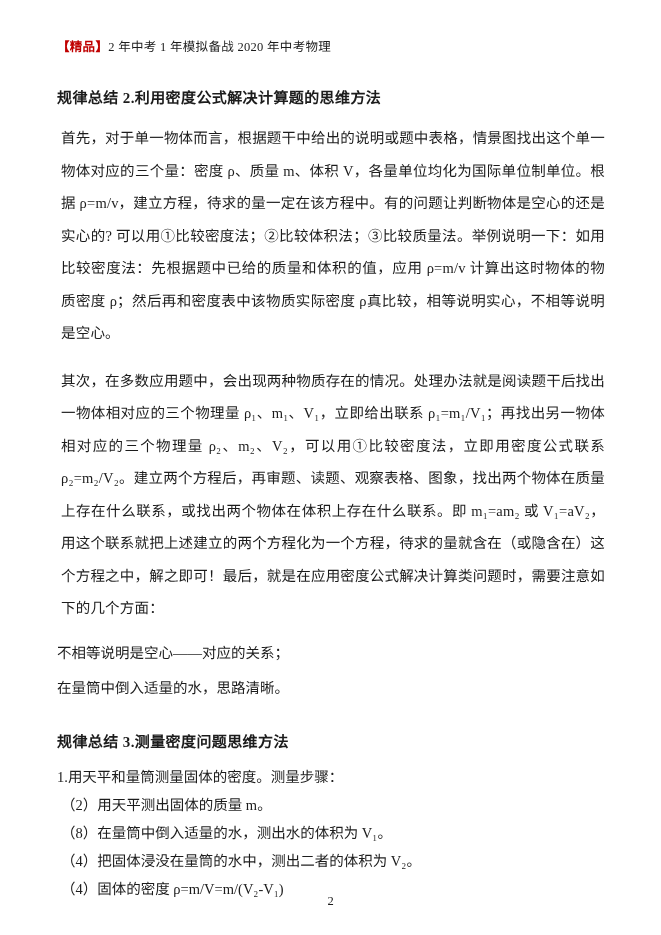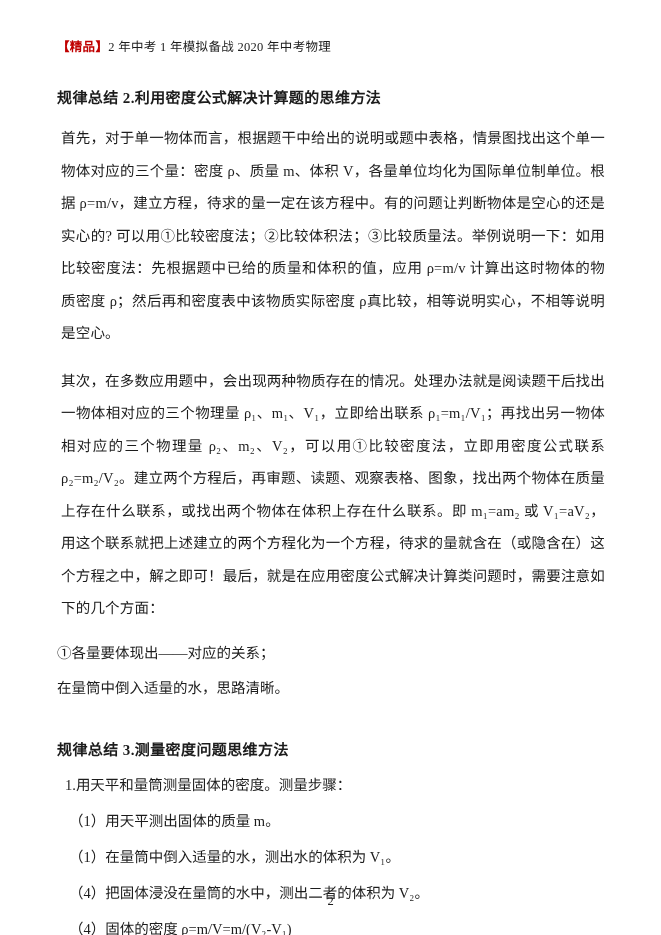--- a/index.html
+++ b/index.html
@@ -45,26 +45,26 @@
   }
   .point {
     font-size: 14.5px;
     line-height: 35px;
     margin: 0;
   }
   .points-block {
     margin-top: 11px;
   }
   .heading-3 {
-    margin-top: 32px;
+    margin-top: 24px;
   }
   .proc-line {
     font-size: 14.5px;
     line-height: 28px;
-    margin: 8px;
+    margin: 0;
   }
   .proc-block {
     margin-top: 12px;
   }
   .proc-step {
     padding-left: 4px;
   }
   .footer {
     position: absolute;
     bottom: 26px;
@@ -82,30 +82,30 @@
 
     <div class="doc-header"><span class="header-badge">【精品】</span><span>2 年中考 1 年模拟备战 2020 年中考物理</span></div>
 
     <h2 class="heading">规律总结 2.利用密度公式解决计算题的思维方法</h2>
 
     <p class="para">首先，对于单一物体而言，根据题干中给出的说明或题中表格，情景图找出这个单一物体对应的三个量：密度 ρ、质量 m、体积 V，各量单位均化为国际单位制单位。根据 ρ=m/v，建立方程，待求的量一定在该方程中。有的问题让判断物体是空心的还是实心的? 可以用①比较密度法；②比较体积法；③比较质量法。举例说明一下：如用比较密度法：先根据题中已给的质量和体积的值，应用 ρ=m/v 计算出这时物体的物质密度 ρ；然后再和密度表中该物质实际密度 ρ真比较，相等说明实心，不相等说明是空心。</p>
 
     <p class="para">其次，在多数应用题中，会出现两种物质存在的情况。处理办法就是阅读题干后找出一物体相对应的三个物理量 ρ₁、m₁、V₁，立即给出联系 ρ₁=m₁/V₁；再找出另一物体相对应的三个物理量 ρ₂、m₂、V₂，可以用①比较密度法，立即用密度公式联系 ρ₂=m₂/V₂。建立两个方程后，再审题、读题、观察表格、图象，找出两个物体在质量上存在什么联系，或找出两个物体在体积上存在什么联系。即 m₁=am₂ 或 V₁=aV₂，用这个联系就把上述建立的两个方程化为一个方程，待求的量就含在（或隐含在）这个方程之中，解之即可！最后，就是在应用密度公式解决计算类问题时，需要注意如下的几个方面：</p>
 
     <div class="points-block">
-      <p class="point">①各量要体现出——对应的关系；</p>
+      <p class="point">不相等说明是空心——对应的关系；</p>
       <p class="point">在量筒中倒入适量的水，思路清晰。</p>
     </div>
 
     <h2 class="heading heading-3">规律总结 3.测量密度问题思维方法</h2>
 
     <div class="proc-block">
       <p class="proc-line">1.用天平和量筒测量固体的密度。测量步骤：</p>
-      <p class="proc-line proc-step">（1）用天平测出固体的质量 m。</p>
-      <p class="proc-line proc-step">（1）在量筒中倒入适量的水，测出水的体积为 V₁。</p>
+      <p class="proc-line proc-step">（2）用天平测出固体的质量 m。</p>
+      <p class="proc-line proc-step">（8）在量筒中倒入适量的水，测出水的体积为 V₁。</p>
       <p class="proc-line proc-step">（4）把固体浸没在量筒的水中，测出二者的体积为 V₂。</p>
       <p class="proc-line proc-step">（4）固体的密度 ρ=m/V=m/(V₂-V₁)</p>
     </div>
 
   </div>
 
   <div class="footer">
     <span>2</span>
   </div>
 </div>

